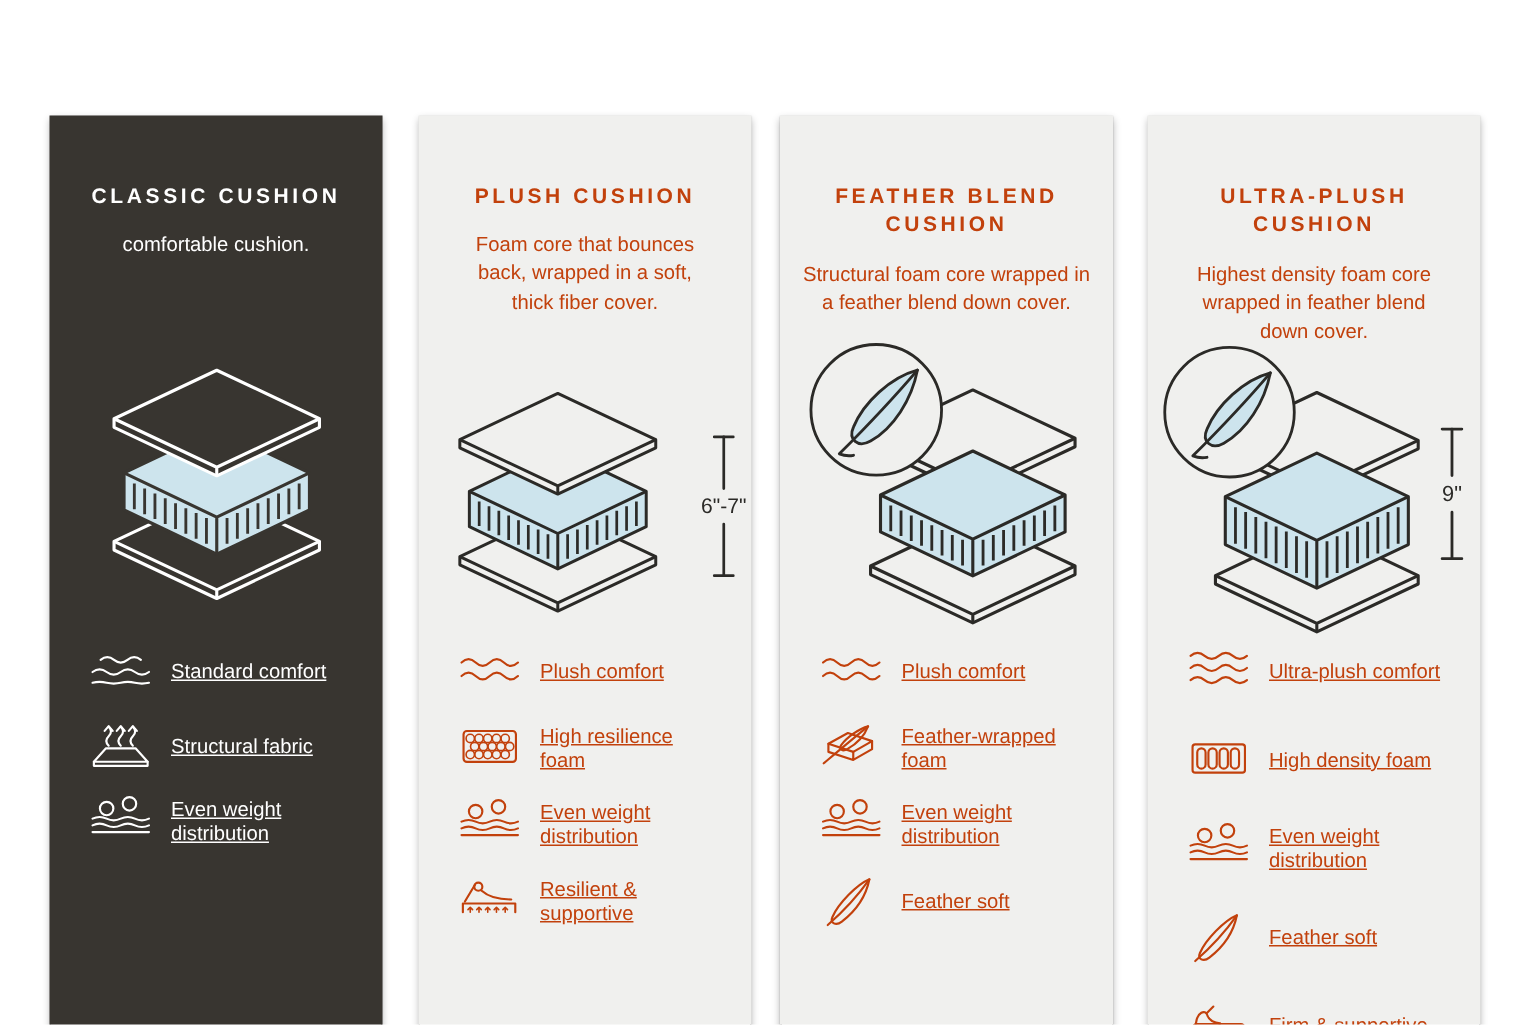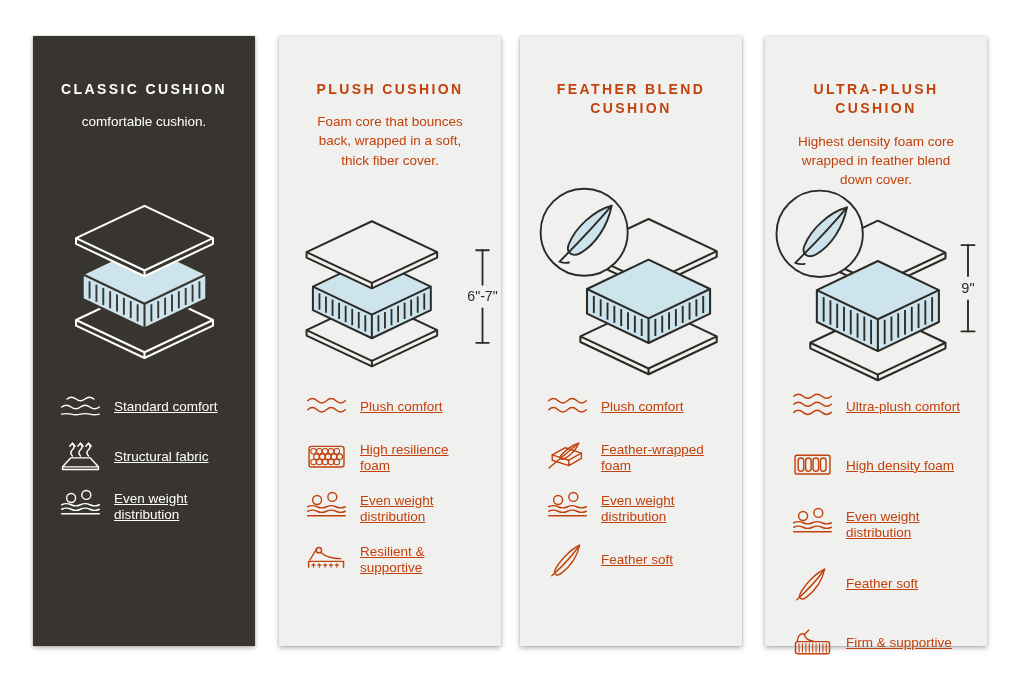--- a/index.html
+++ b/index.html
@@ -1,21 +1,21 @@
 <!DOCTYPE html>
 <html><head>
 <meta charset="utf-8">
 <style>
   html,body{margin:0;padding:0;}
   body{
     width:1024px;height:683px;position:relative;overflow:hidden;
     background:#ffffff;
     font-family:"Liberation Sans","DejaVu Sans",sans-serif;
   }
-  main{position:absolute;inset:0;}
+  main{position:absolute;inset:0;margin-top:41px;}
   .card{
     position:absolute;top:36px;width:222px;height:610px;
     box-shadow:0 2px 5px rgba(0,0,0,.30),0 0 1px rgba(0,0,0,.25);
   }
   .card.dark{background:#383530;color:#ffffff;}
   .card.light{background:#f0f0ee;color:#c2410c;}
   .title{
     margin:44px 8px 0;text-align:center;
     font-size:14px;font-weight:bold;letter-spacing:2.4px;line-height:1.38;
   }
@@ -249,20 +249,24 @@
           </span>
         </div>
       </div>
   </section>
 
   <section class="card light" style="left: 520px;">
     <h2 class="title">
         <div>FEATHER BLEND</div>
         <div>CUSHION</div>
       </h2>
+    <div class="desc">
+        <div>Structural foam core wrapped in</div>
+        <div>a feather blend down cover.</div>
+      </div>
     <div class="diagram" style="top: 147px;">
         <svg width="201" height="195" viewBox="0 0 212 206" fill="none">
           <g>
             <path d="M124,38 L196,72 L196 78 L124 112 L52 78 L52,72 Z" fill="#f0f0ee" stroke="#2b2a27" stroke-width="2.2" stroke-linejoin="round"></path>
             <path d="M52,72 L124,106 L196,72 M124,106 L124 112" fill="none" stroke="#2b2a27" stroke-width="2.2" stroke-linejoin="round"></path>
           </g>
           <g>
             <circle cx="56" cy="52" r="46" fill="#f0f0ee" stroke="#2b2a27" stroke-width="2"></circle>
             <path d="M85 24 C66 29 47 47 40 64 C36 73 43 79 52 74 C68 65 81 45 85 24 Z" fill="#cde4ed" stroke="#2b2a27" stroke-width="2" stroke-linejoin="round"></path>
             <path d="M85 24 C68 44 50 63 30 83 M30 83 q5 2 10 1" fill="none" stroke="#2b2a27" stroke-width="2" stroke-linecap="round"></path>

